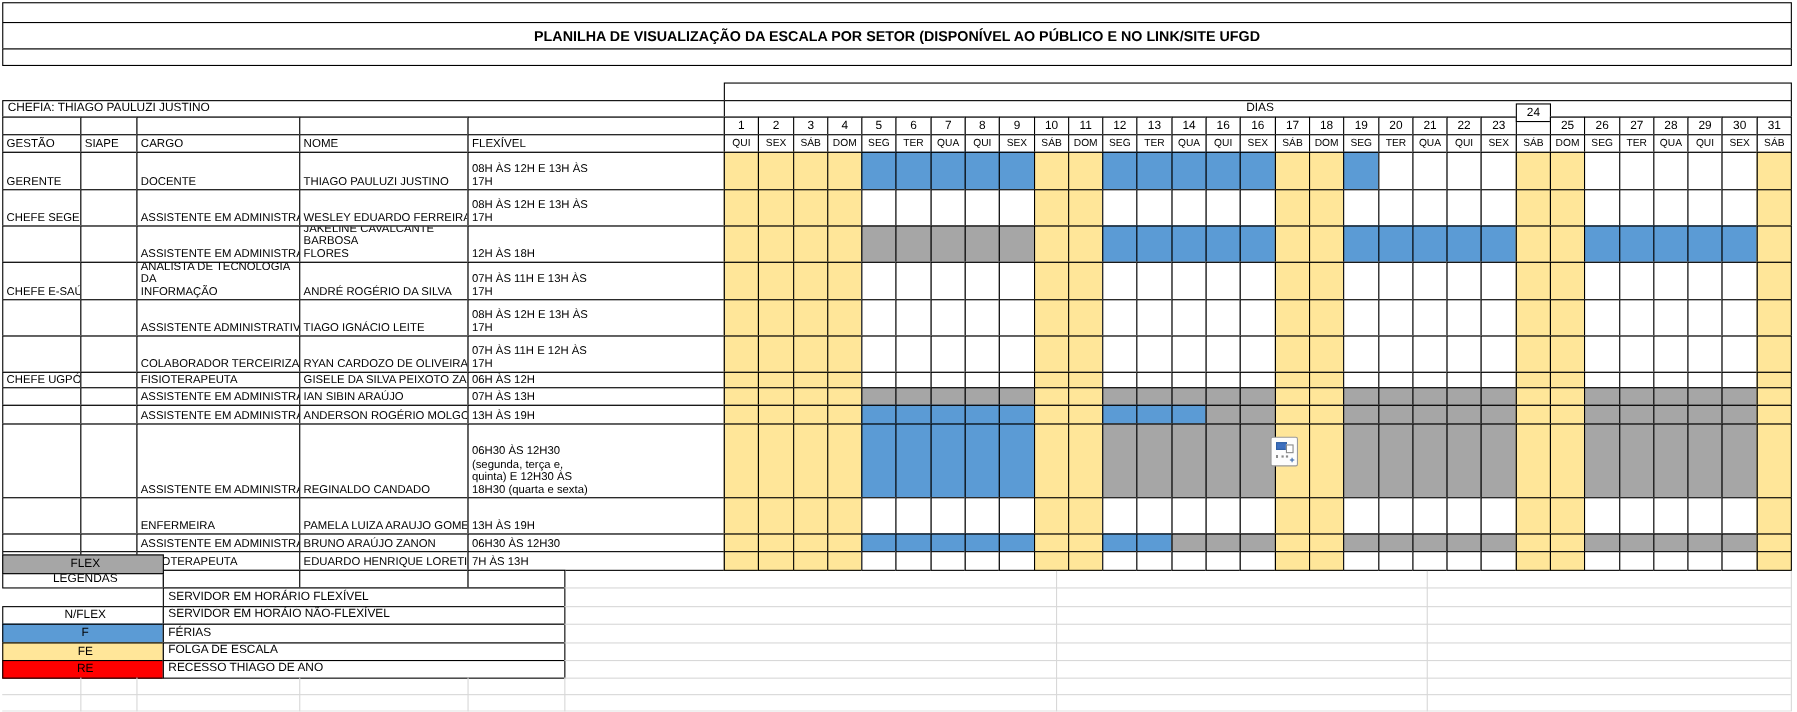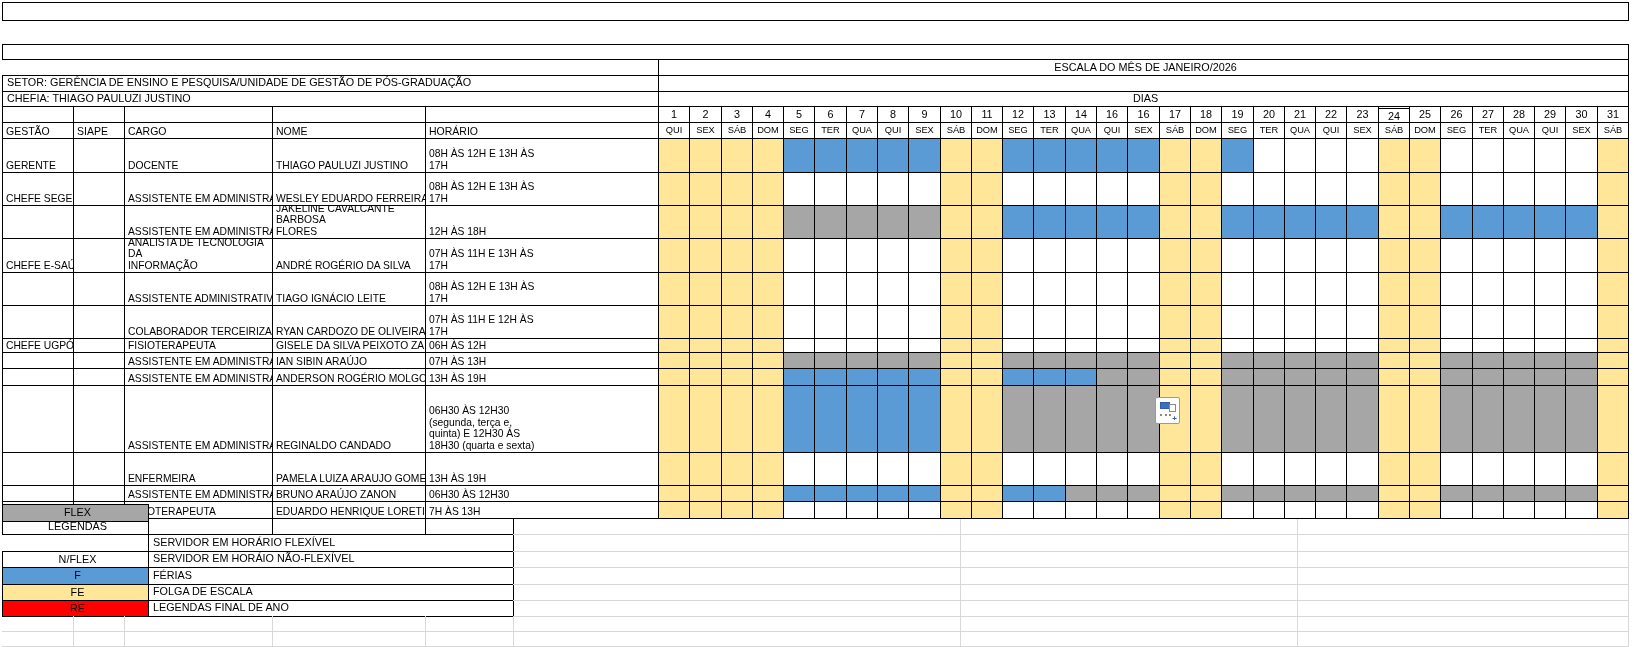--- a/index.html
+++ b/index.html
@@ -29,26 +29,25 @@
   #paste-icon .pi-plus{position:absolute;right:2px;bottom:0px;font-size:8px;
     font-weight:bold;color:#2e5fa3;line-height:8px;}
 </style>
 </head>
 <body>
 
 <div id="sheet">
 
   <div class="c" style="left:2px;top:2px;width:1627px;height:19px;"></div>
 
+  <div class="c ctr titlebar" style="left:2px;top:20px;width:1627px;height:25px;">PLANILHA DE VISUALIZAÇÃO DA ESCALA POR SETOR (DISPONÍVEL AO PÚBLICO E NO LINK/SITE UFGD</div>
 
   <div class="c" style="left:2px;top:44px;width:1627px;height:16px;"></div>
 
-  <div class="c ctr info" style="left:658px;top:59px;width:971px;height:18px;">ESCALA DO MÊS DE JANEIRO/2026</div>
-
-  <div class="c info" style="left:2px;top:75px;width:657px;height:17px;">SETOR: GERÊNCIA DE ENSINO E PESQUISA/UNIDADE DE GESTÃO DE PÓS-GRADUAÇÃO</div>
+
   <div class="c" style="left:658px;top:75px;width:971px;height:17px;"></div>
 
   <div class="c ctr info" style="left:658px;top:91px;width:971px;height:16px;">DIAS</div>
   <div class="c info" style="left:2px;top:91px;width:657px;height:16px;">CHEFIA: THIAGO PAULUZI JUSTINO</div>
 
   <div id="grid-mount">
       <div class="c" style="left: 2px; top: 106px; width: 72px; height: 17px;"></div>
       <div class="c" style="left: 73px; top: 106px; width: 52px; height: 17px;"></div>
       <div class="c" style="left: 124px; top: 106px; width: 149px; height: 17px;"></div>
       <div class="c" style="left: 272px; top: 106px; width: 154px; height: 17px;"></div>
@@ -69,33 +68,33 @@
       <div class="c ctr daynum" style="left: 1065px; top: 106px; width: 32px; height: 17px;">14</div>
       <div class="c ctr daynum" style="left: 1096px; top: 106px; width: 32px; height: 17px;">16</div>
       <div class="c ctr daynum" style="left: 1127px; top: 106px; width: 33px; height: 17px;">16</div>
       <div class="c ctr daynum" style="left: 1159px; top: 106px; width: 32px; height: 17px;">17</div>
       <div class="c ctr daynum" style="left: 1190px; top: 106px; width: 32px; height: 17px;">18</div>
       <div class="c ctr daynum" style="left: 1221px; top: 106px; width: 33px; height: 17px;">19</div>
       <div class="c ctr daynum" style="left: 1253px; top: 106px; width: 32px; height: 17px;">20</div>
       <div class="c ctr daynum" style="left: 1284px; top: 106px; width: 32px; height: 17px;">21</div>
       <div class="c ctr daynum" style="left: 1315px; top: 106px; width: 32px; height: 17px;">22</div>
       <div class="c ctr daynum" style="left: 1346px; top: 106px; width: 33px; height: 17px;">23</div>
-      <div class="c ctr daynum" style="left: 1378px; top: 108px; width: 32px; height: 17px;">24</div>
+      <div class="c ctr daynum" style="left: 1378px; top: 94px; width: 32px; height: 17px;">24</div>
       <div class="c ctr daynum" style="left: 1409px; top: 106px; width: 32px; height: 17px;">25</div>
       <div class="c ctr daynum" style="left: 1440px; top: 106px; width: 33px; height: 17px;">26</div>
       <div class="c ctr daynum" style="left: 1472px; top: 106px; width: 32px; height: 17px;">27</div>
       <div class="c ctr daynum" style="left: 1503px; top: 106px; width: 32px; height: 17px;">28</div>
       <div class="c ctr daynum" style="left: 1534px; top: 106px; width: 32px; height: 17px;">29</div>
       <div class="c ctr daynum" style="left: 1565px; top: 106px; width: 33px; height: 17px;">30</div>
       <div class="c ctr daynum" style="left: 1597px; top: 106px; width: 32px; height: 17px;">31</div>
       <div class="c hdr" style="left: 2px; top: 122px; width: 72px; height: 17px;">GESTÃO</div>
       <div class="c hdr" style="left: 73px; top: 122px; width: 52px; height: 17px;">SIAPE</div>
       <div class="c hdr" style="left: 124px; top: 122px; width: 149px; height: 17px;">CARGO</div>
       <div class="c hdr" style="left: 272px; top: 122px; width: 154px; height: 17px;">NOME</div>
-      <div class="c hdr" style="left: 425px; top: 122px; width: 234px; height: 17px;">HORÁRIO</div>
+      <div class="c hdr" style="left: 425px; top: 122px; width: 234px; height: 17px;">FLEXÍVEL</div>
       <div class="c ctr dayname" style="left: 658px; top: 122px; width: 32px; height: 17px;">QUI</div>
       <div class="c ctr dayname" style="left: 689px; top: 122px; width: 33px; height: 17px;">SEX</div>
       <div class="c ctr dayname" style="left: 721px; top: 122px; width: 32px; height: 17px;">SÁB</div>
       <div class="c ctr dayname" style="left: 752px; top: 122px; width: 32px; height: 17px;">DOM</div>
       <div class="c ctr dayname" style="left: 783px; top: 122px; width: 32px; height: 17px;">SEG</div>
       <div class="c ctr dayname" style="left: 814px; top: 122px; width: 33px; height: 17px;">TER</div>
       <div class="c ctr dayname" style="left: 846px; top: 122px; width: 32px; height: 17px;">QUA</div>
       <div class="c ctr dayname" style="left: 877px; top: 122px; width: 32px; height: 17px;">QUI</div>
       <div class="c ctr dayname" style="left: 908px; top: 122px; width: 33px; height: 17px;">SEX</div>
       <div class="c ctr dayname" style="left: 940px; top: 122px; width: 32px; height: 17px;">SÁB</div>
@@ -604,21 +603,21 @@
       <div class="c" style="left: 425px; top: 518px; width: 89px; height: 17px;"></div>
       <div class="c ctr info" style="left: 2px; top: 504px; width: 147px; height: 18px; background: rgb(166, 166, 166);">FLEX</div>
       <div class="c vmid info nowrap" style="left: 148px; top: 534px; width: 366px; height: 18px;">SERVIDOR EM HORÁRIO FLEXÍVEL</div>
       <div class="c ctr info" style="left: 2px; top: 551px; width: 147px; height: 17px; background: rgb(255, 255, 255);">N/FLEX</div>
       <div class="c vmid info nowrap" style="left: 148px; top: 551px; width: 366px; height: 17px;">SERVIDOR EM HORÁIO NÃO-FLEXÍVEL</div>
       <div class="c ctr info" style="left: 2px; top: 567px; width: 147px; height: 18px; background: rgb(91, 155, 213);">F</div>
       <div class="c vmid info nowrap" style="left: 148px; top: 567px; width: 366px; height: 18px;">FÉRIAS</div>
       <div class="c ctr info" style="left: 2px; top: 584px; width: 147px; height: 17px; background: rgb(255, 230, 153);">FE</div>
       <div class="c vmid info nowrap" style="left: 148px; top: 584px; width: 366px; height: 17px;">FOLGA DE ESCALA</div>
       <div class="c ctr info" style="left: 2px; top: 600px; width: 147px; height: 17px; background: rgb(255, 0, 0);">RE</div>
-      <div class="c vmid info nowrap" style="left: 148px; top: 600px; width: 366px; height: 17px;">LEGENDAS FINAL DE ANO</div>
+      <div class="c vmid info nowrap" style="left: 148px; top: 600px; width: 366px; height: 17px;">RECESSO THIAGO DE ANO</div>
       <div class="gline" style="left: 513px; top: 534px; width: 1115px; height: 1px;"></div>
       <div class="gline" style="left: 513px; top: 551px; width: 1115px; height: 1px;"></div>
       <div class="gline" style="left: 513px; top: 567px; width: 1115px; height: 1px;"></div>
       <div class="gline" style="left: 513px; top: 584px; width: 1115px; height: 1px;"></div>
       <div class="gline" style="left: 513px; top: 600px; width: 1115px; height: 1px;"></div>
       <div class="gline" style="left: 513px; top: 616px; width: 1115px; height: 1px;"></div>
       <div class="gline" style="left: 2px; top: 631px; width: 1626px; height: 1px;"></div>
       <div class="gline" style="left: 2px; top: 646px; width: 1626px; height: 1px;"></div>
       <div class="gline" style="left: 73px; top: 616px; width: 1px; height: 31px;"></div>
       <div class="gline" style="left: 124px; top: 616px; width: 1px; height: 31px;"></div>

